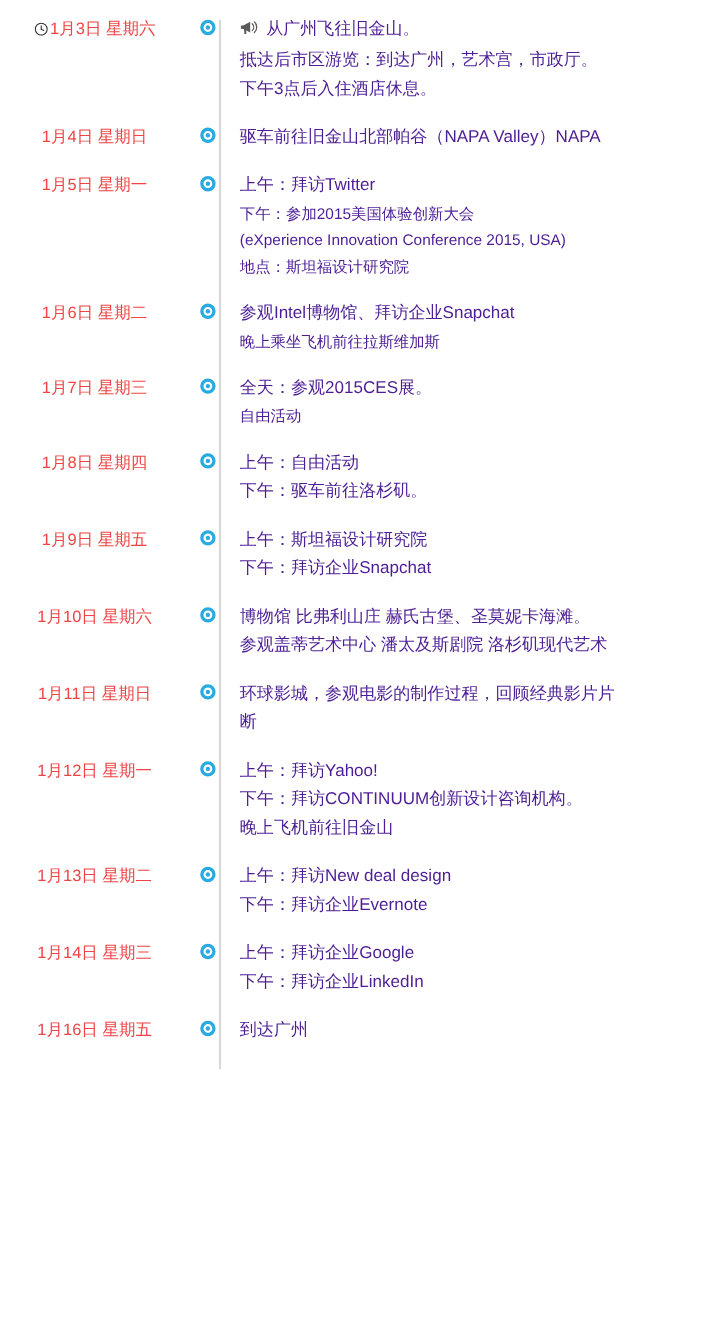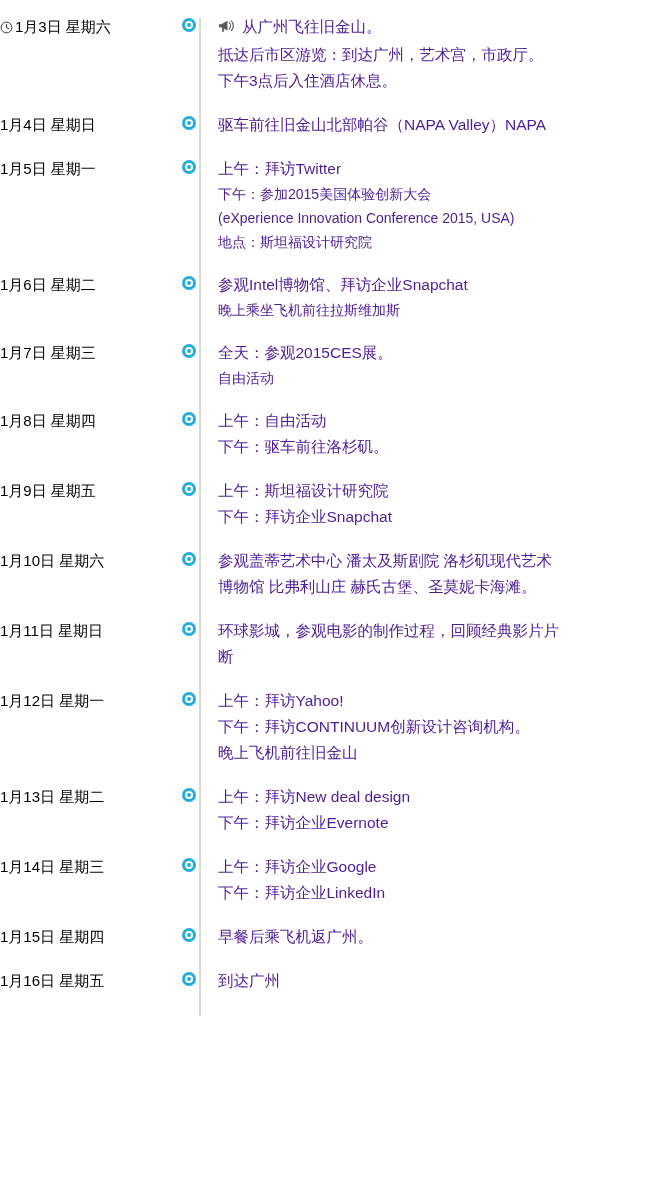--- a/index.html
+++ b/index.html
@@ -31,26 +31,26 @@
   }
   .row {
     position: relative;
     display: flex;
     align-items: flex-start;
     min-height: 40px;
   }
   .date-col {
     width: 182px;
     flex: 0 0 182px;
-    text-align: left;
+    text-align: center;
     padding-right: 10px;
     box-sizing: border-box;
     font-size: 15px;
     line-height: 22px;
-    color: #000000;
+    color: #ef4444;
     padding-top: 8px;
     white-space: nowrap;
   }
   .clock-icon {
     display: inline-block;
     vertical-align: -2px;
     margin-right: 2px;
   }
   .dot-col {
     width: 26px;
@@ -196,22 +196,22 @@
           <div class="para"><span>上午：斯坦福设计研究院</span></div>
           <div class="para"><span>下午：拜访企业Snapchat</span></div>
         </div>
       </div>
       <div class="row">
         <div class="date-col"><span>1月10日 星期六</span></div>
         <div class="dot-col">
           <div class="dot"></div>
         </div>
         <div class="content-col">
+          <div class="para"><span>博物馆 比弗利山庄 赫氏古堡、圣莫妮卡海滩。</span></div>
           <div class="para"><span>参观盖蒂艺术中心 潘太及斯剧院 洛杉矶现代艺术</span></div>
-          <div class="para"><span>博物馆 比弗利山庄 赫氏古堡、圣莫妮卡海滩。</span></div>
         </div>
       </div>
       <div class="row">
         <div class="date-col"><span>1月11日 星期日</span></div>
         <div class="dot-col">
           <div class="dot"></div>
         </div>
         <div class="content-col">
           <div class="para"><span>环球影城，参观电影的制作过程，回顾经典影片片</span></div>
           <div class="para"><span>断</span></div>
@@ -239,29 +239,20 @@
         </div>
       </div>
       <div class="row">
         <div class="date-col"><span>1月14日 星期三</span></div>
         <div class="dot-col">
           <div class="dot"></div>
         </div>
         <div class="content-col">
           <div class="para"><span>上午：拜访企业Google</span></div>
           <div class="para"><span>下午：拜访企业LinkedIn</span></div>
-        </div>
-      </div>
-      <div class="row">
-        <div class="date-col"><span>1月15日 星期四</span></div>
-        <div class="dot-col">
-          <div class="dot"></div>
-        </div>
-        <div class="content-col">
-          <div class="para"><span>早餐后乘飞机返广州。</span></div>
         </div>
       </div>
       <div class="row">
         <div class="date-col"><span>1月16日 星期五</span></div>
         <div class="dot-col">
           <div class="dot"></div>
         </div>
         <div class="content-col">
           <div class="para"><span>到达广州</span></div>
         </div>

